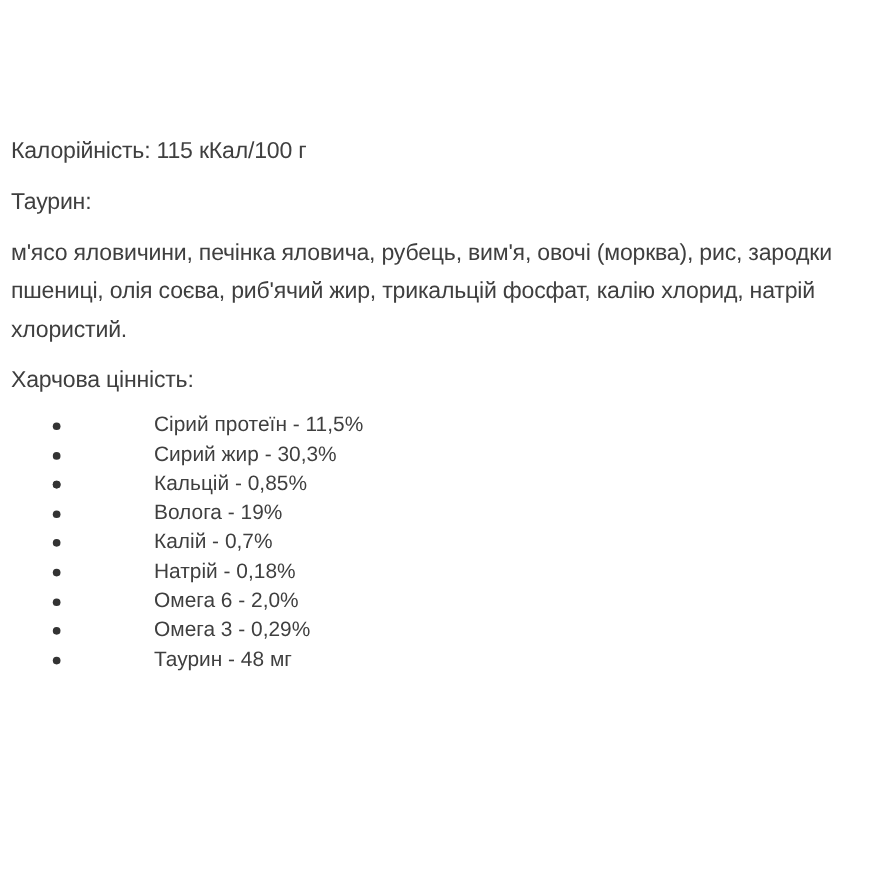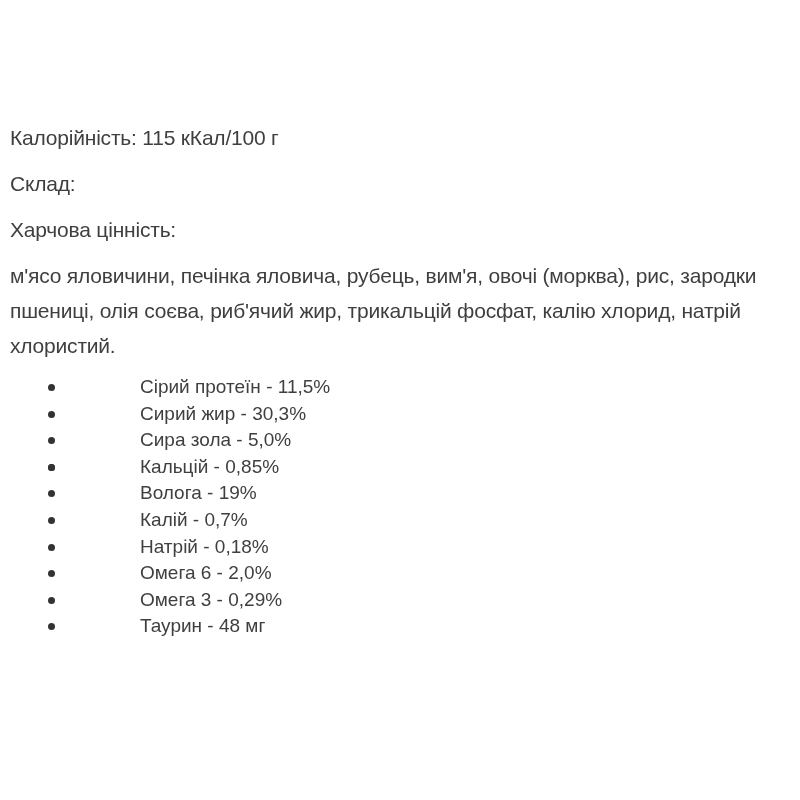--- a/index.html
+++ b/index.html
@@ -48,38 +48,34 @@
     background: #333333;
   }
 </style>
 </head>
 <body>
 
 <div class="page">
 
   <p class="textline">Калорійність: 115 кКал/100 г</p>
 
-  <p class="textline">Склад:</p>
+  <p class="textline">Таурин:</p>
+
+  <p class="textline">м'ясо яловичини, печінка яловича, рубець, вим'я, овочі (морква), рис, зародки пшениці, олія соєва, риб'ячий жир, трикальцій фосфат, калію хлорид, натрій хлористий.</p>
 
   <p class="textline">Харчова цінність:</p>
-
-  <p class="textline">м'ясо яловичини, печінка яловича, рубець, вим'я, овочі (морква), рис, зародки пшениці, олія соєва, риб'ячий жир, трикальцій фосфат, калію хлорид, натрій хлористий.</p>
 
   <ul class="nutrition-list">
     <li class="nutrition-item">
       <span class="bullet"></span>
       <span>Сірий протеїн - 11,5%</span>
     </li>
     <li class="nutrition-item">
       <span class="bullet"></span>
       <span>Сирий жир - 30,3%</span>
-    </li>
-    <li class="nutrition-item">
-      <span class="bullet"></span>
-      <span>Сира зола - 5,0%</span>
     </li>
     <li class="nutrition-item">
       <span class="bullet"></span>
     </li>
     <li class="nutrition-item">
       <span class="bullet"></span>
       <span>Кальцій - 0,85%</span>
     </li>
     <li class="nutrition-item">
       <span class="bullet"></span>

